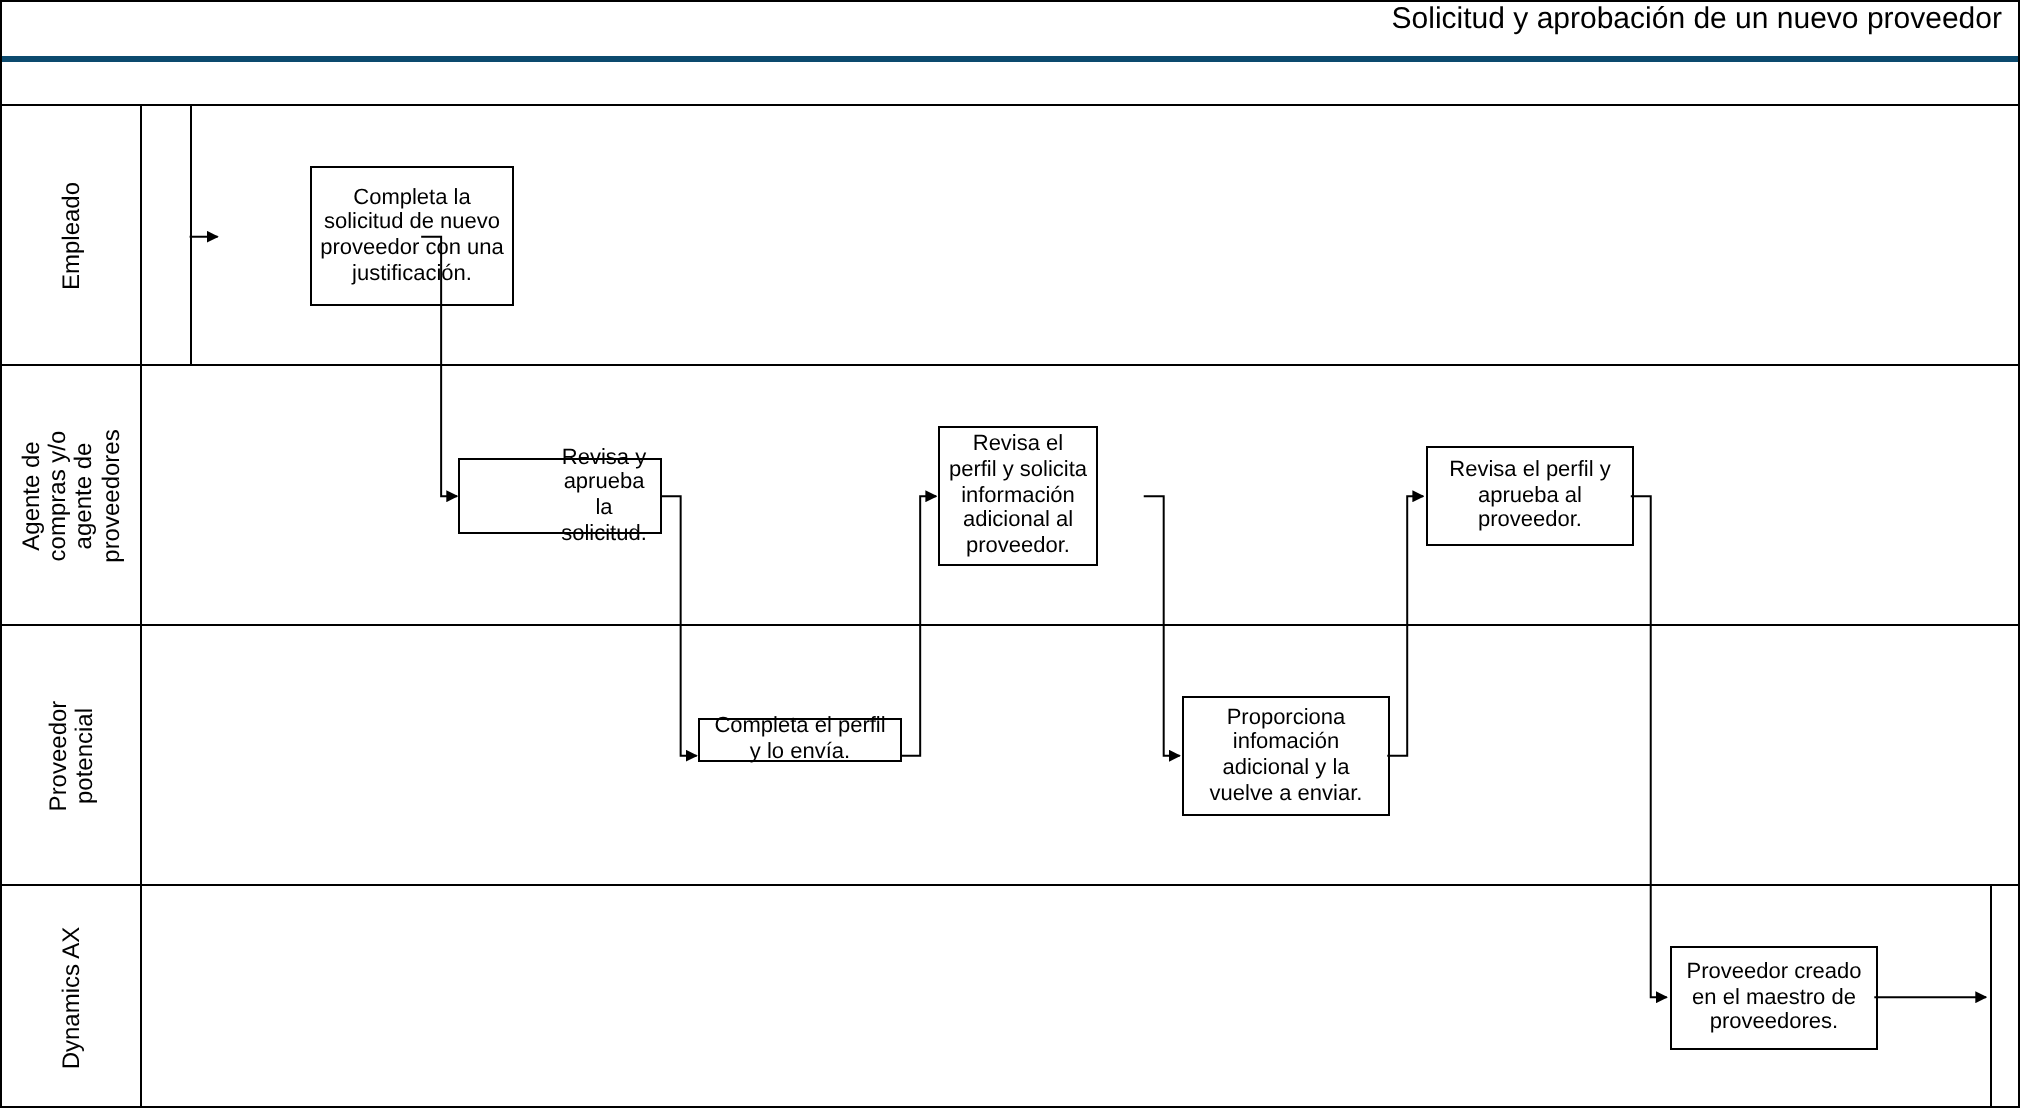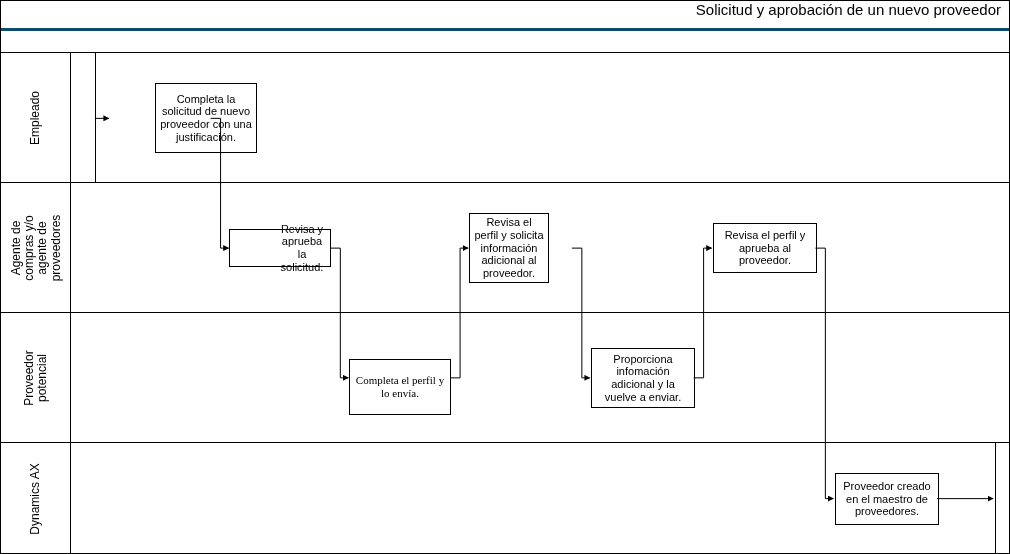--- a/index.html
+++ b/index.html
@@ -138,21 +138,21 @@
       </div>
       <div class="lane-body">
         <div class="pool-divider" style="left:924px;"></div>
       </div>
     </div>
 
     <div class="task" style="left:108px; top:30px; width:102px; height:70px;margin-left:46px;">Completa la solicitud de nuevo proveedor con una justificación.</div>
 
     <div class="task" style="left:228px; top:176px; width:102px; height:38px;padding-left:48px;">Revisa y aprueba la solicitud.</div>
 
-    <div class="task" style="left:348px; top:306px; width:102px; height:56px;font-family:Liberation Serif, serif;">Completa el perfil y lo envía.</div>
+    <div class="task" style="left:348px; top:306px; width:102px; height:22px;">Completa el perfil y lo envía.</div>
 
     <div class="task" style="left:468px; top:160px; width:80px; height:70px;">Revisa el perfil y solicita información adicional al proveedor.</div>
 
     <div class="task" style="left:712px; top:170px; width:104px; height:50px;">Revisa el perfil y aprueba al proveedor.</div>
 
     <div class="task" style="left:590px; top:295px; width:104px; height:60px;">Proporciona infomación adicional y la vuelve a enviar.</div>
 
     <div class="task" style="left:834px; top:420px; width:104px; height:52px;">Proveedor creado en el maestro de proveedores.</div>
 
     <svg class="flow" viewBox="0 0 1010 502">

